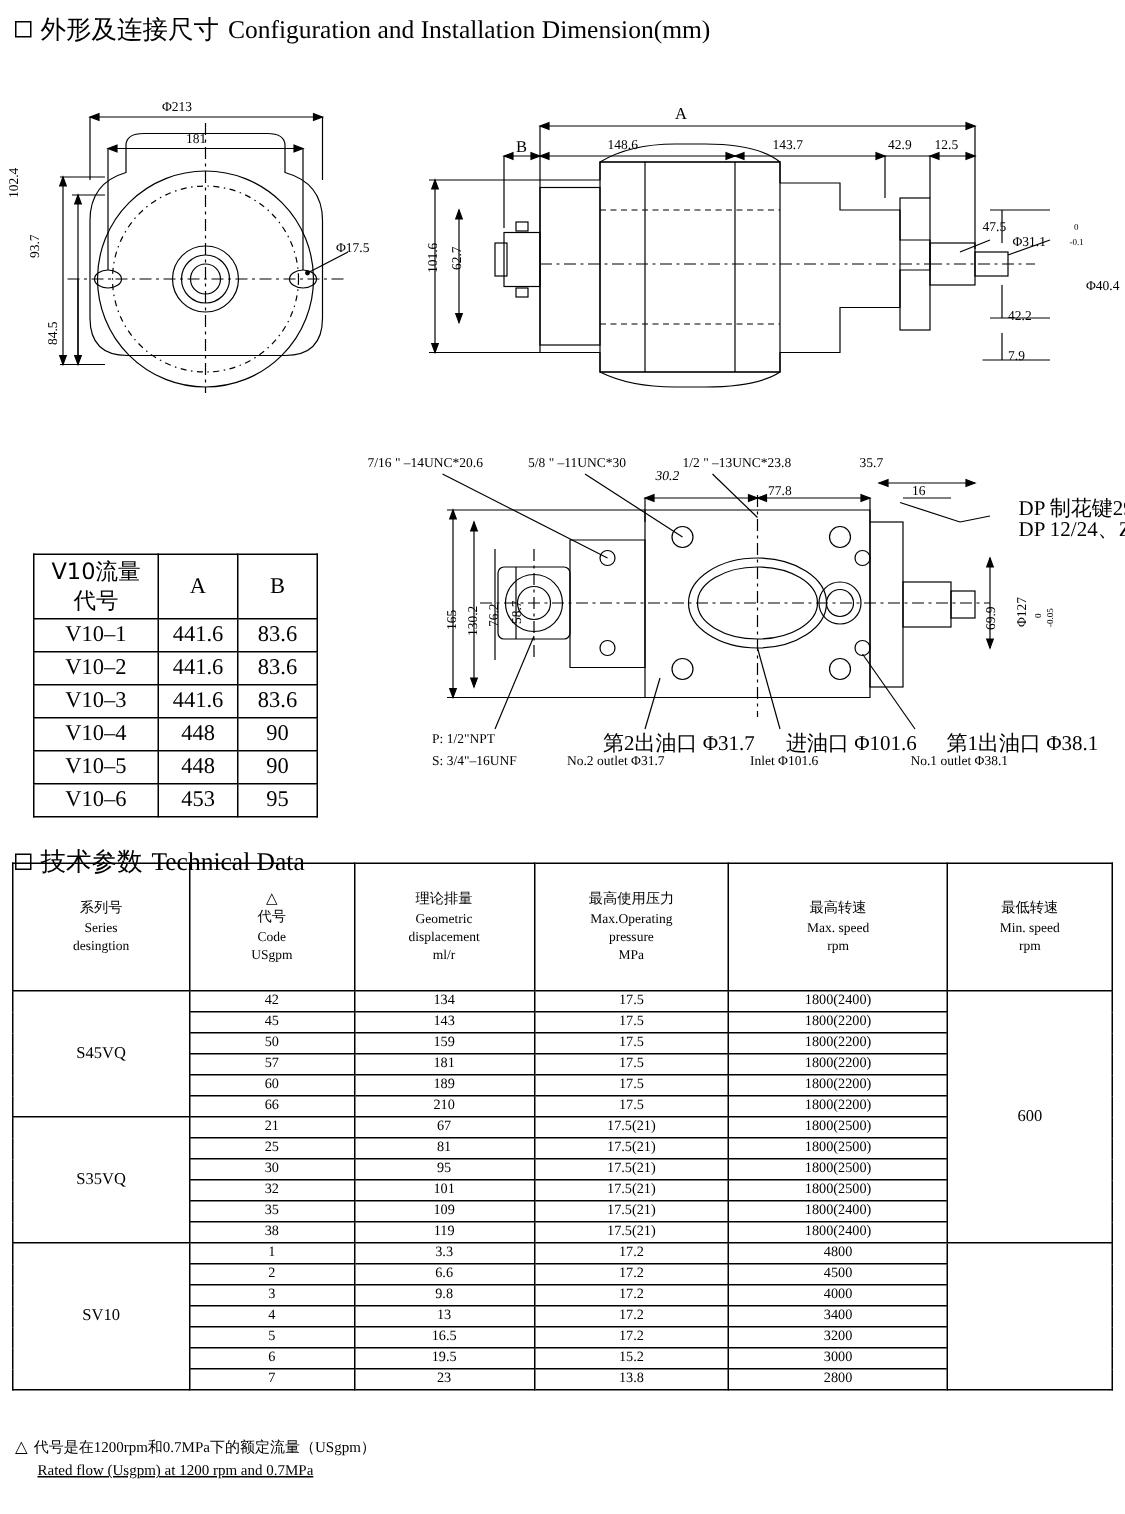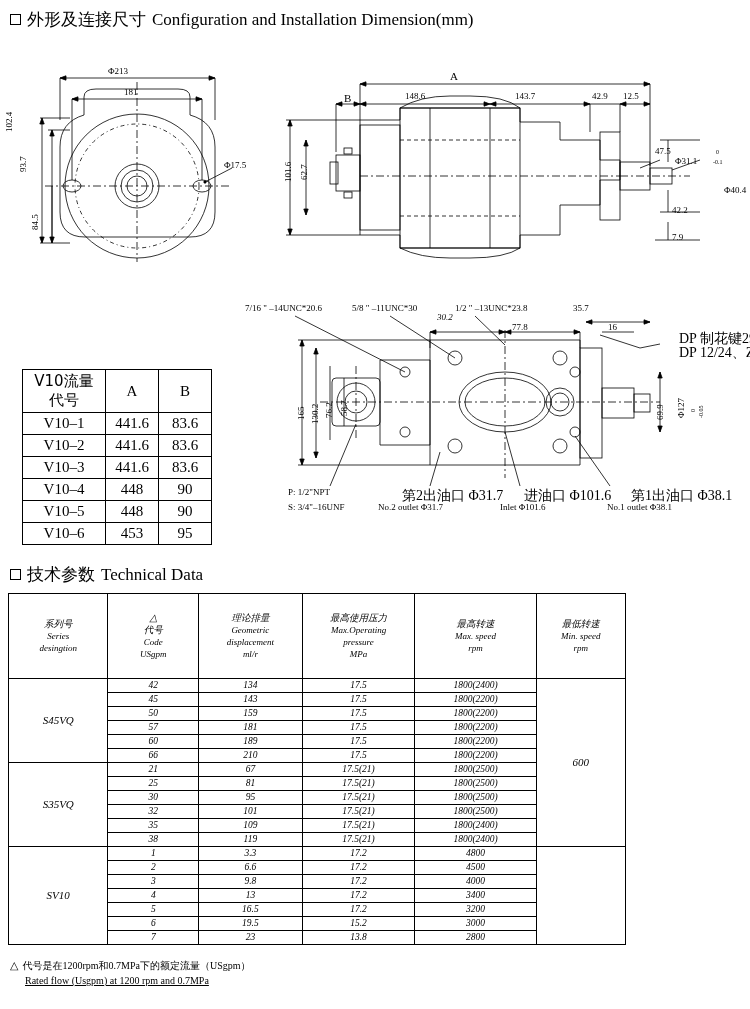--- a/index.html
+++ b/index.html
@@ -49,26 +49,25 @@
     height:14px;
     font-weight:normal;
   }
   #flowtable .c0{width:74px;}
   #flowtable .c1{width:44px;}
   #flowtable .c2{width:44px;}
   .cn{font-family:"DejaVu Sans",sans-serif;}
 
   
   #techtable{
-    position:absolute;left:8px;top:593px;
+    position:absolute;left:8px;top:575px;
     border-collapse:collapse;
-    width:618px;
+    width:734px;
     font-size:9.5px;
     font-family:"Liberation Serif",serif;
-    font-style:italic;
   }
   #techtable td{
     border:1px solid #000;
     text-align:center;
     padding:0;
     height:13px;
     line-height:13px;
   }
   #techtable td.head{
     height:78px;

